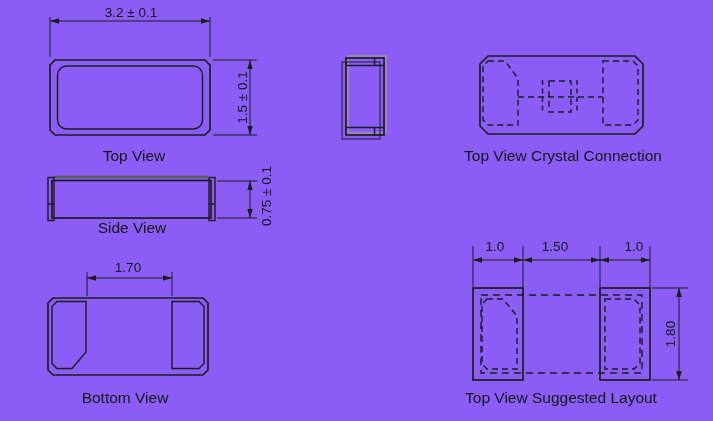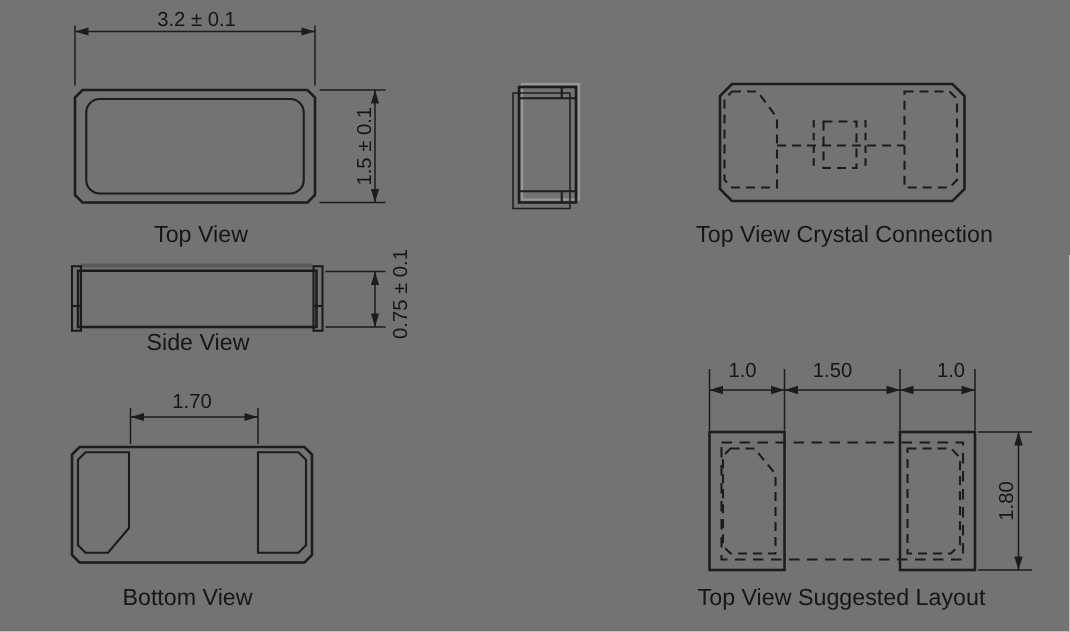--- a/index.html
+++ b/index.html
@@ -4,21 +4,21 @@
 <style>
   html, body {
     margin: 0;
     padding: 0;
     background: #ffffff;
   }
   .canvas {
     position: relative;
     width: 713px;
     height: 421px;
-    background: #737373;
+    background: #8b5cf6;
     overflow: hidden;
   }
   svg {
     display: block;
   }
   text {
     font-family: "Liberation Sans", "DejaVu Sans", sans-serif;
     fill: #161616;
   }
   .dim-text  { font-size: 13.5px; }

